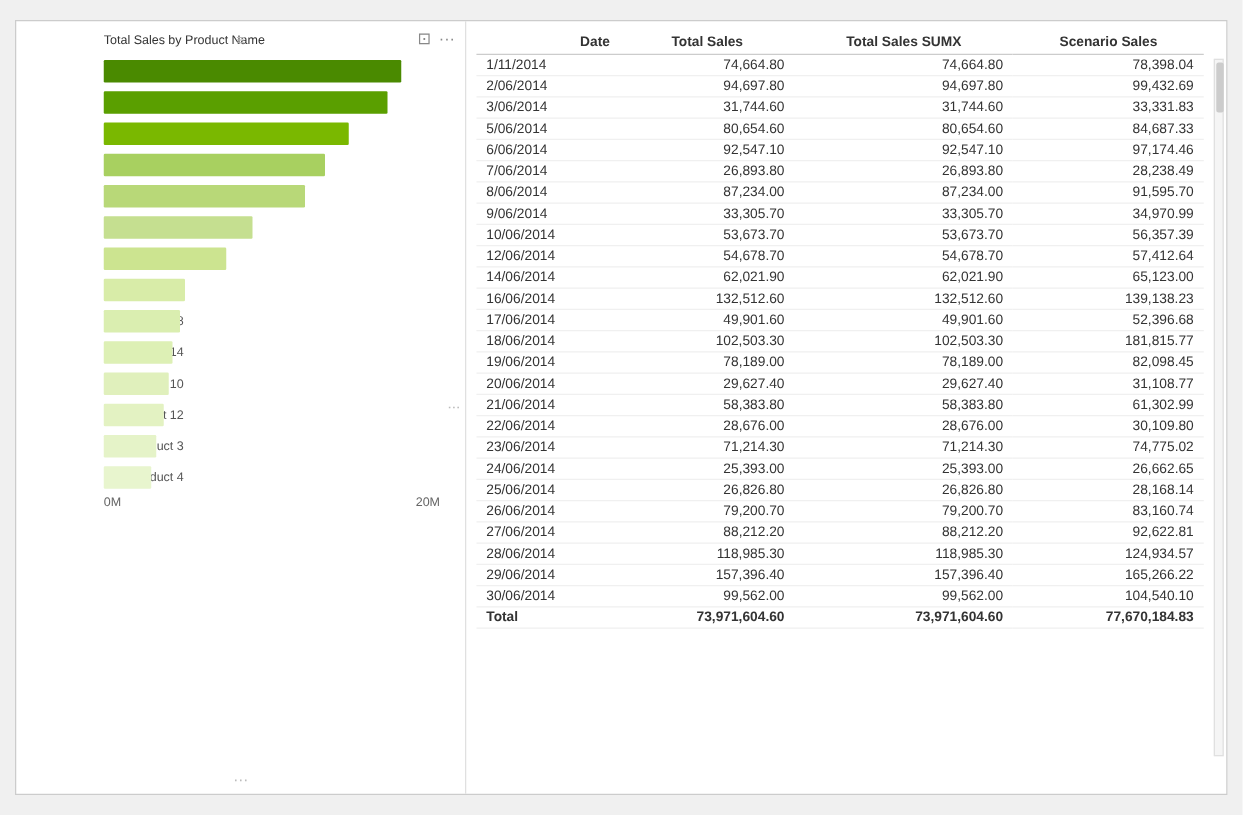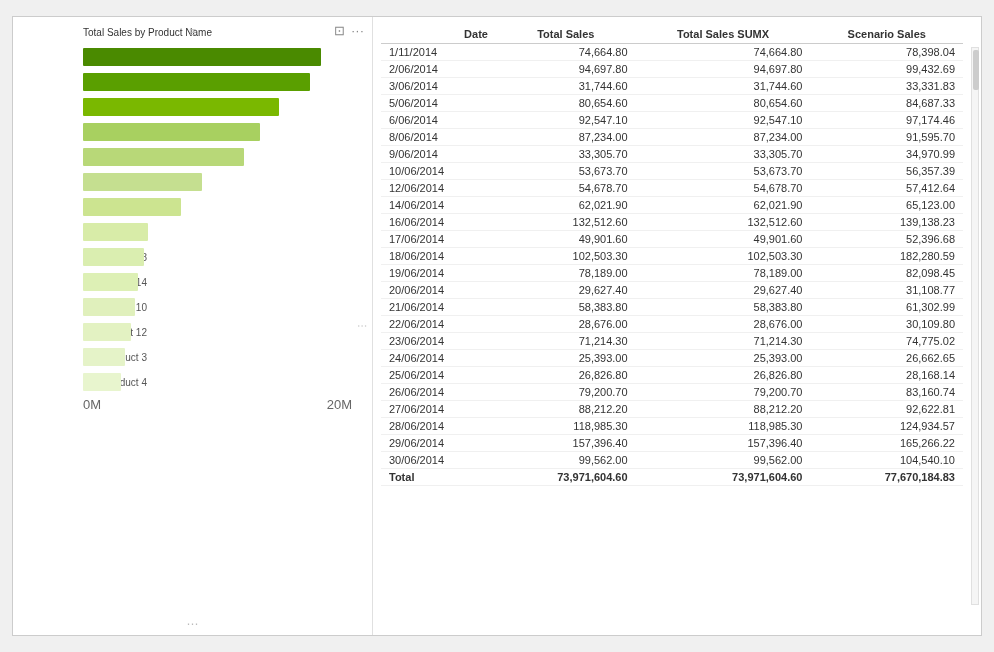--- a/index.html
+++ b/index.html
@@ -67,21 +67,21 @@
     .bar-fill {
       height: 100%;
       border-radius: 1px;
     }
     .x-axis {
       display: flex;
       justify-content: space-between;
       margin-left: 60px;
       margin-right: 10px;
       margin-top: 4px;
-      font-size: 13px;
+      font-size: 10px;
       color: #666;
       align-items: flex-end;
     }
     
     .panel-icons {
       position: absolute;
       top: 6px;
       right: 8px;
       display: flex;
       gap: 6px;
@@ -320,20 +320,26 @@
               <td>80,654.60</td>
               <td>84,687.33</td>
             </tr>
             <tr>
               <td>6/06/2014</td>
               <td>92,547.10</td>
               <td>92,547.10</td>
               <td>97,174.46</td>
             </tr>
             <tr>
+              <td>7/06/2014</td>
+              <td>26,893.80</td>
+              <td>26,893.80</td>
+              <td>28,238.49</td>
+            </tr>
+            <tr>
               <td>8/06/2014</td>
               <td>87,234.00</td>
               <td>87,234.00</td>
               <td>91,595.70</td>
             </tr>
             <tr>
               <td>9/06/2014</td>
               <td>33,305.70</td>
               <td>33,305.70</td>
               <td>34,970.99</td>
@@ -365,21 +371,21 @@
             <tr>
               <td>17/06/2014</td>
               <td>49,901.60</td>
               <td>49,901.60</td>
               <td>52,396.68</td>
             </tr>
             <tr>
               <td>18/06/2014</td>
               <td>102,503.30</td>
               <td>102,503.30</td>
-              <td>182,280.59</td>
+              <td>181,815.77</td>
             </tr>
             <tr>
               <td>19/06/2014</td>
               <td>78,189.00</td>
               <td>78,189.00</td>
               <td>82,098.45</td>
             </tr>
             <tr>
               <td>20/06/2014</td>
               <td>29,627.40</td>

